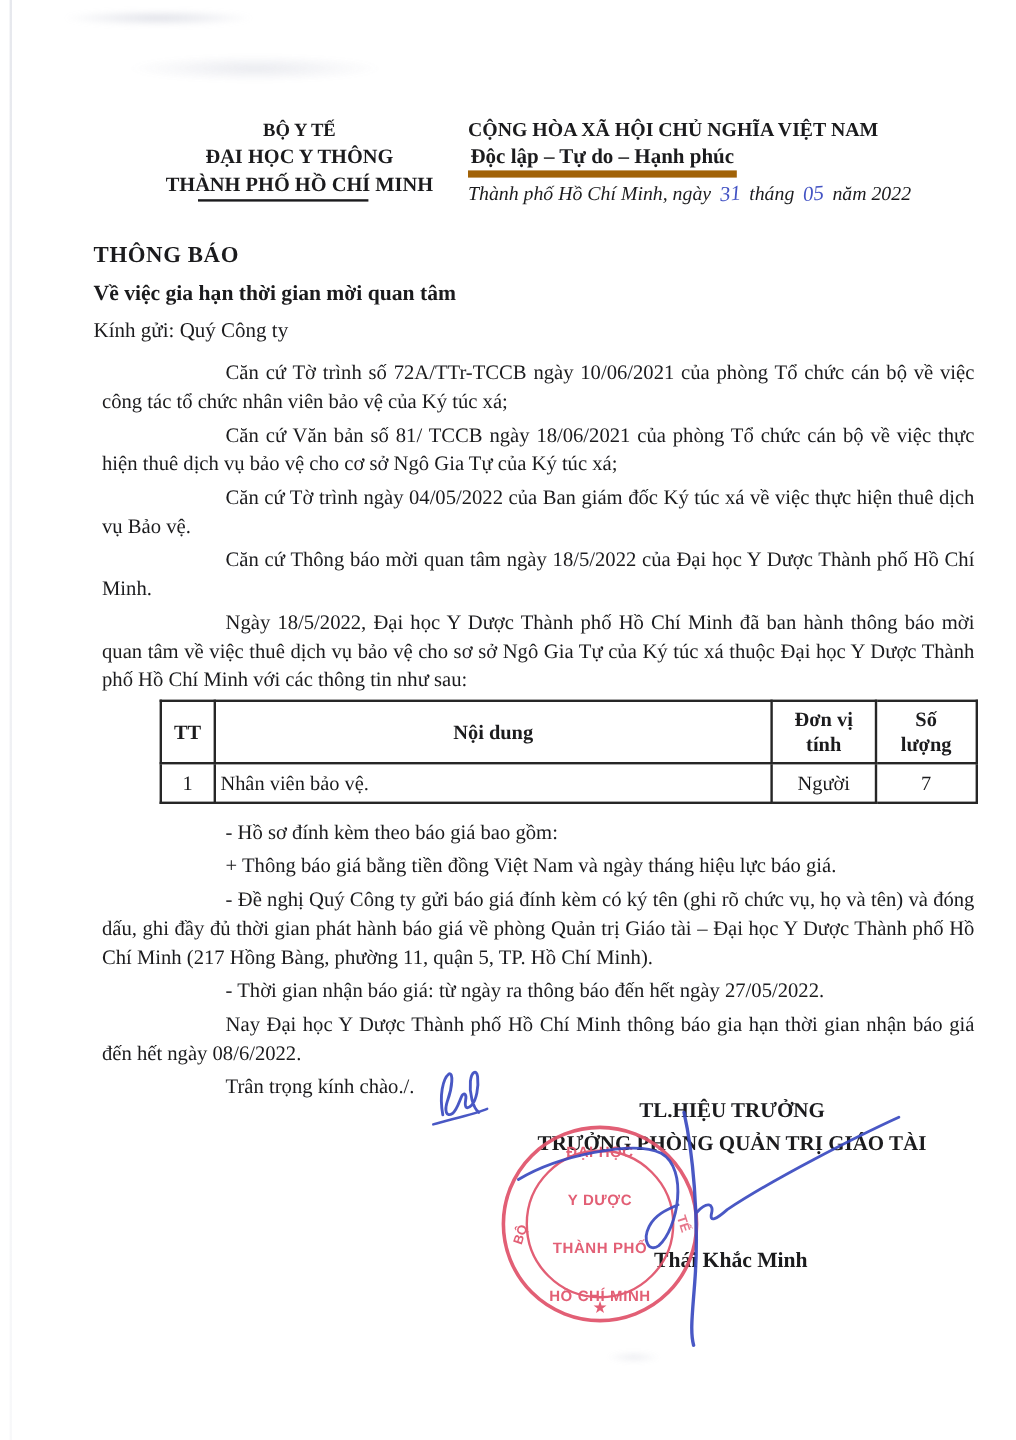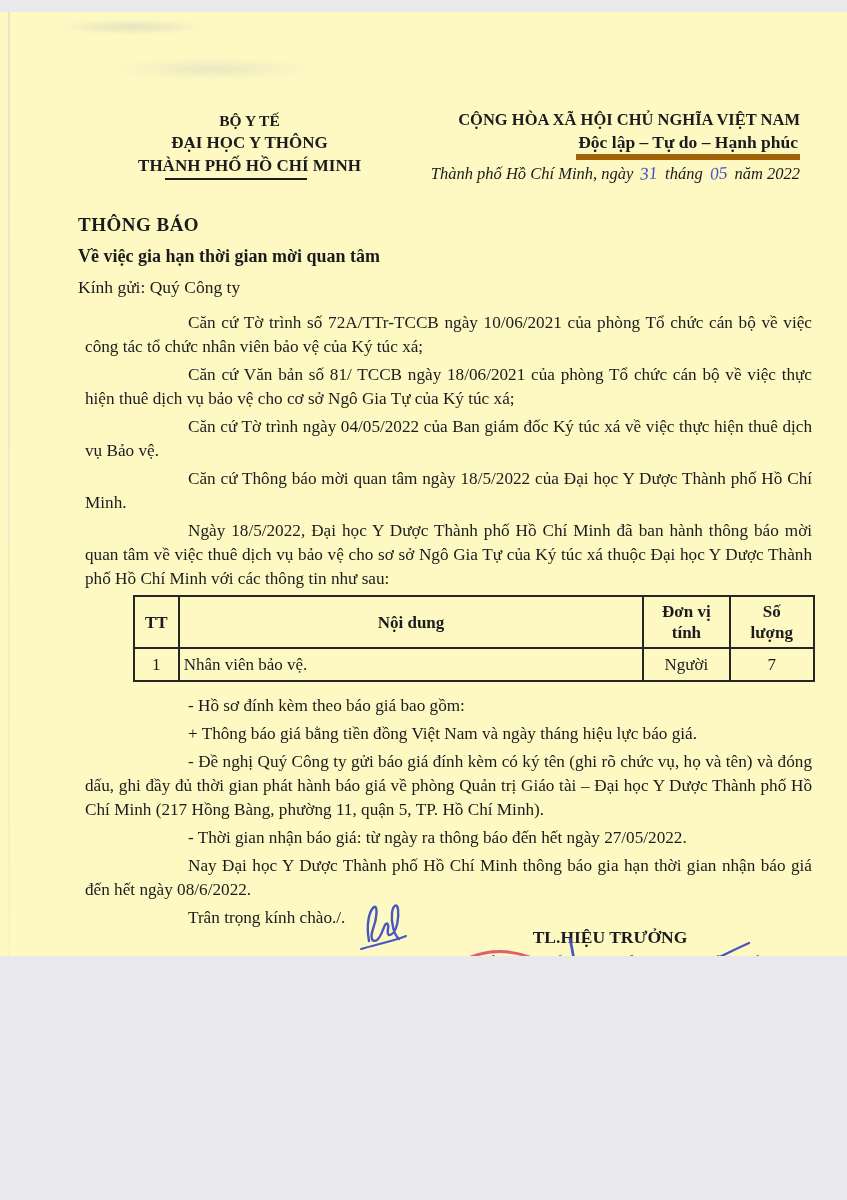--- a/index.html
+++ b/index.html
@@ -1,38 +1,38 @@
 <!DOCTYPE html>
 <html><head>
 <meta charset="utf-8">
 <style>
   html,body{margin:0;padding:0;background:#e9e9ec;}
   .page{
-    position:relative;width:847px;height:944px;background:#fef9c3;
+    position:relative;width:847px;height:1200px;background:#ffffff;
     font-family:"Liberation Serif", serif;color:#1b1b1d;overflow:hidden;
-    margin:12px auto;
+    margin:0 auto;
   }
   
   .edge-line{position:absolute;left:8px;top:0;width:2px;height:100%;
     background:linear-gradient(rgba(185,190,205,.35),rgba(185,190,205,.10));}
   .smudge{position:absolute;border-radius:50%;
     background:radial-gradient(ellipse,rgba(158,163,185,.30),rgba(158,163,185,0) 70%);
     filter:blur(2px);}
   .sm1{top:8px;left:52px;width:160px;height:14px;}
   .sm2{top:46px;left:105px;width:215px;height:22px;opacity:.7;}
   .sm3{top:1126px;left:505px;width:46px;height:10px;opacity:.6;}
 
   
   .hdr-left{position:absolute;top:100px;left:112px;width:275px;text-align:center;font-weight:700;}
   .hdr-left .l1{font-size:15.5px;}
   .hdr-left .l2{font-size:17px;margin-top:3px;}
   .hdr-left .l3{font-size:17px;margin-top:3px;}
   .hdr-left .rule{width:142px;height:2px;background:#1b1b1d;margin:2px auto 0;transform:translateX(-14px);}
 
-  .hdr-right{position:absolute;top:98px;left:390px;width:410px;text-align:right;}
+  .hdr-right{position:absolute;top:98px;left:390px;width:410px;text-align:left;}
   .hdr-right .n1{font-size:16.5px;font-weight:700;white-space:nowrap;}
   .hdr-right .n2{font-size:17.5px;font-weight:700;display:inline-block;
     border-bottom:6px solid #a16207;padding:0 2px 1px;margin-top:2px;}
   .hdr-right .dateline{font-size:16.5px;font-style:italic;margin-top:3px;white-space:nowrap;}
   .hw{color:#4353c4;display:inline-block;transform:rotate(-5deg);padding:0 3px;
     font-size:17.5px;font-style:italic;}
 
   
   .title-block{position:absolute;top:202px;left:78px;width:730px;text-align:left;}
   .title-block .t1{font-size:19px;font-weight:700;letter-spacing:.5px;}

